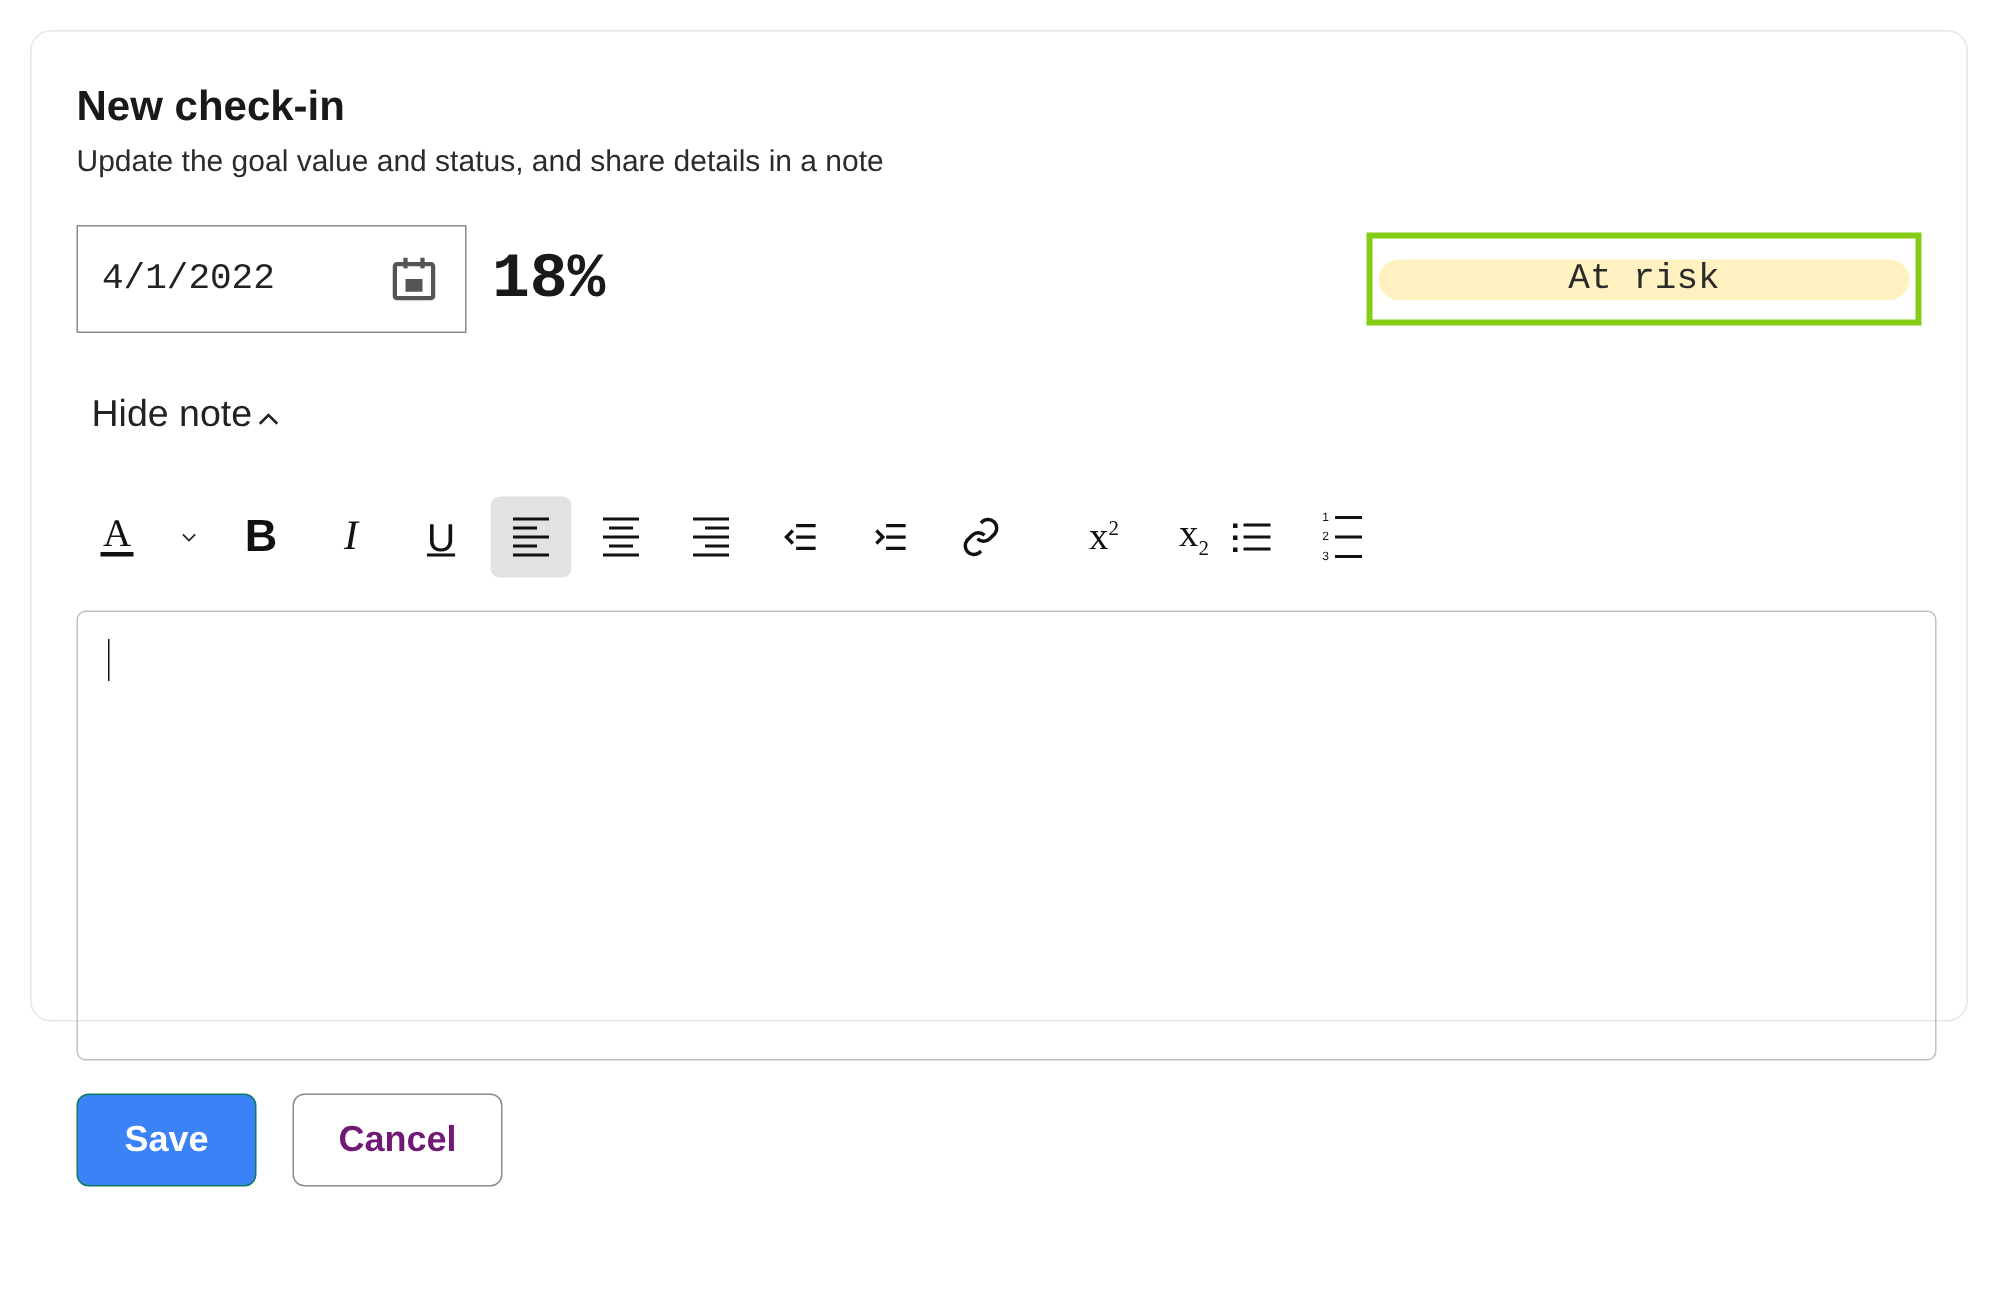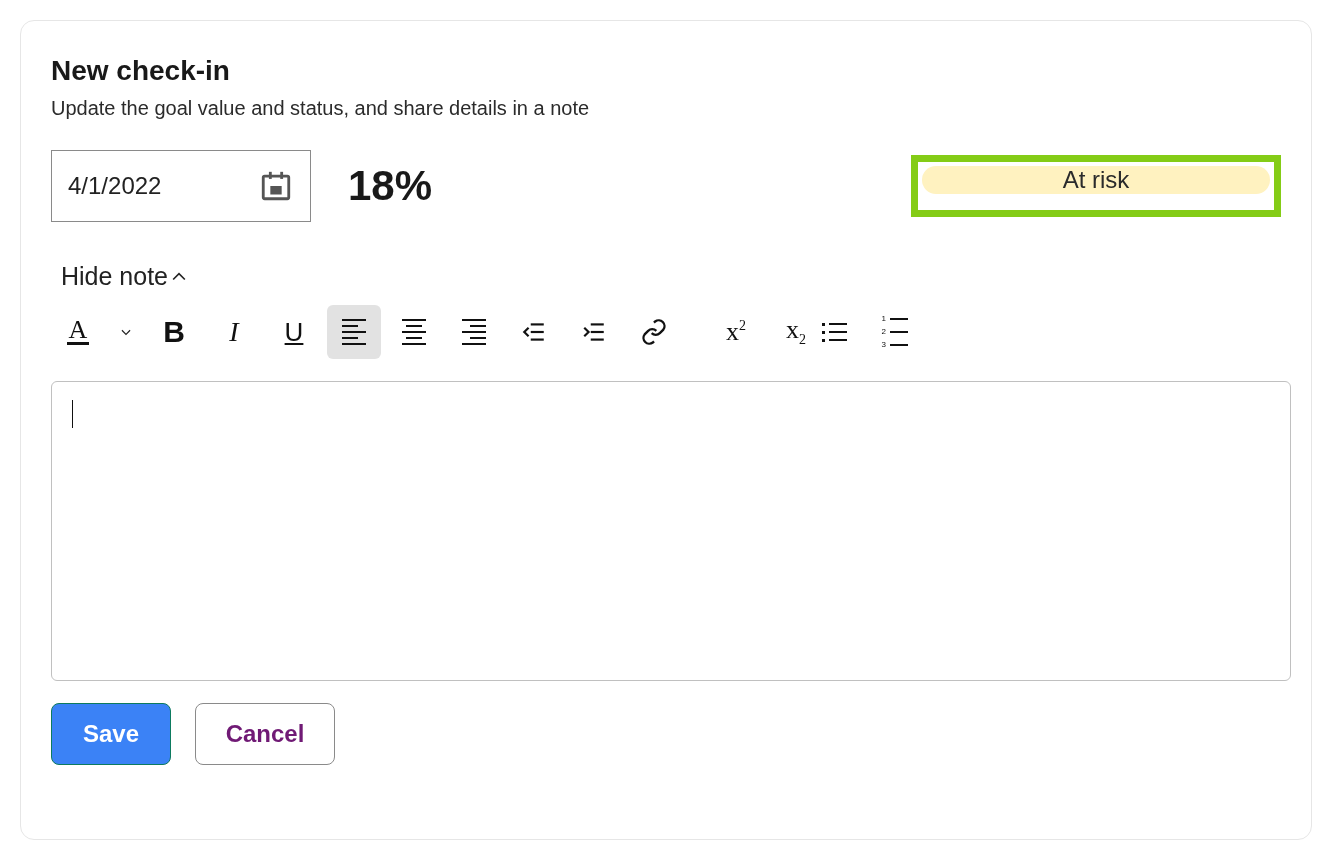--- a/index.html
+++ b/index.html
@@ -6,42 +6,43 @@
   html, body {
     margin: 0; padding: 0;
     width: 1332px; height: 860px;
     font-family: "Segoe UI", -apple-system, BlinkMacSystemFont, sans-serif;
     background: #fff;
     color: #191919;
   }
   .card {
     position: absolute;
     left: 20px; top: 20px;
-    width: 1292px; height: 820px;
+    width: 1292px; height: 661px;
     border: 1px solid #e6e6e6;
     border-radius: 14px;
     padding: 30px 30px 20px 30px;
     box-shadow: 0 0 0 0 rgba(0,0,0,0);
   }
   .title {
     font-size: 28px;
     font-weight: 600;
     margin: 4px 0 8px 0;
   }
   .subtitle {
     font-size: 20px;
     font-weight: 400;
     color: #2b2b2b;
     margin: 10px 0 30px 0;
   }
   .row-values {
     display: flex;
     align-items: center;
-    gap: 37px;
+    gap: 17px;
     margin-bottom: 34px;
+    font-family: Liberation Mono, monospace;
   }
   .date-input {
     display: flex;
     align-items: center;
     justify-content: space-between;
     width: 260px;
     height: 72px;
     border: 1px solid #8a8a8a;
     padding: 0 16px;
     font-size: 24px;
@@ -56,45 +57,46 @@
     color: #555;
   }
   .value-display {
     font-size: 42px;
     font-weight: 600;
   }
   .status-chip-wrap {
     margin-left: auto;
     width: 370px;
     height: 62px;
-    border: 7px solid #84cc16;
+    border: 4px solid #84cc16;
     padding: 4px;
     display: flex;
-    align-items: flex-start;
+    align-items: center;
     background: #fff;
     cursor: pointer;
   }
   .status-chip {
     flex: 1;
     border-radius: 30px;
     display: flex;
     align-items: center;
     justify-content: center;
     font-size: 24px;
     color: #2b2b2b;
     background: #fff2c0;
   }
   .hide-note {
     display: inline-flex;
-    align-items: center;
+    align-items: flex-end;
     font-size: 25px;
     color: #222;
     cursor: pointer;
     padding: 6px 12px 6px 12px;
     margin-left: -2px;
+    margin-bottom: 26px;
     user-select: none;
   }
   .hide-note .chev {
     width: 22px; height: 22px;
     display: flex; align-items: center; justify-content: center;
     color: #222;
   }
   .toolbar {
     display: flex;
     align-items: center;

